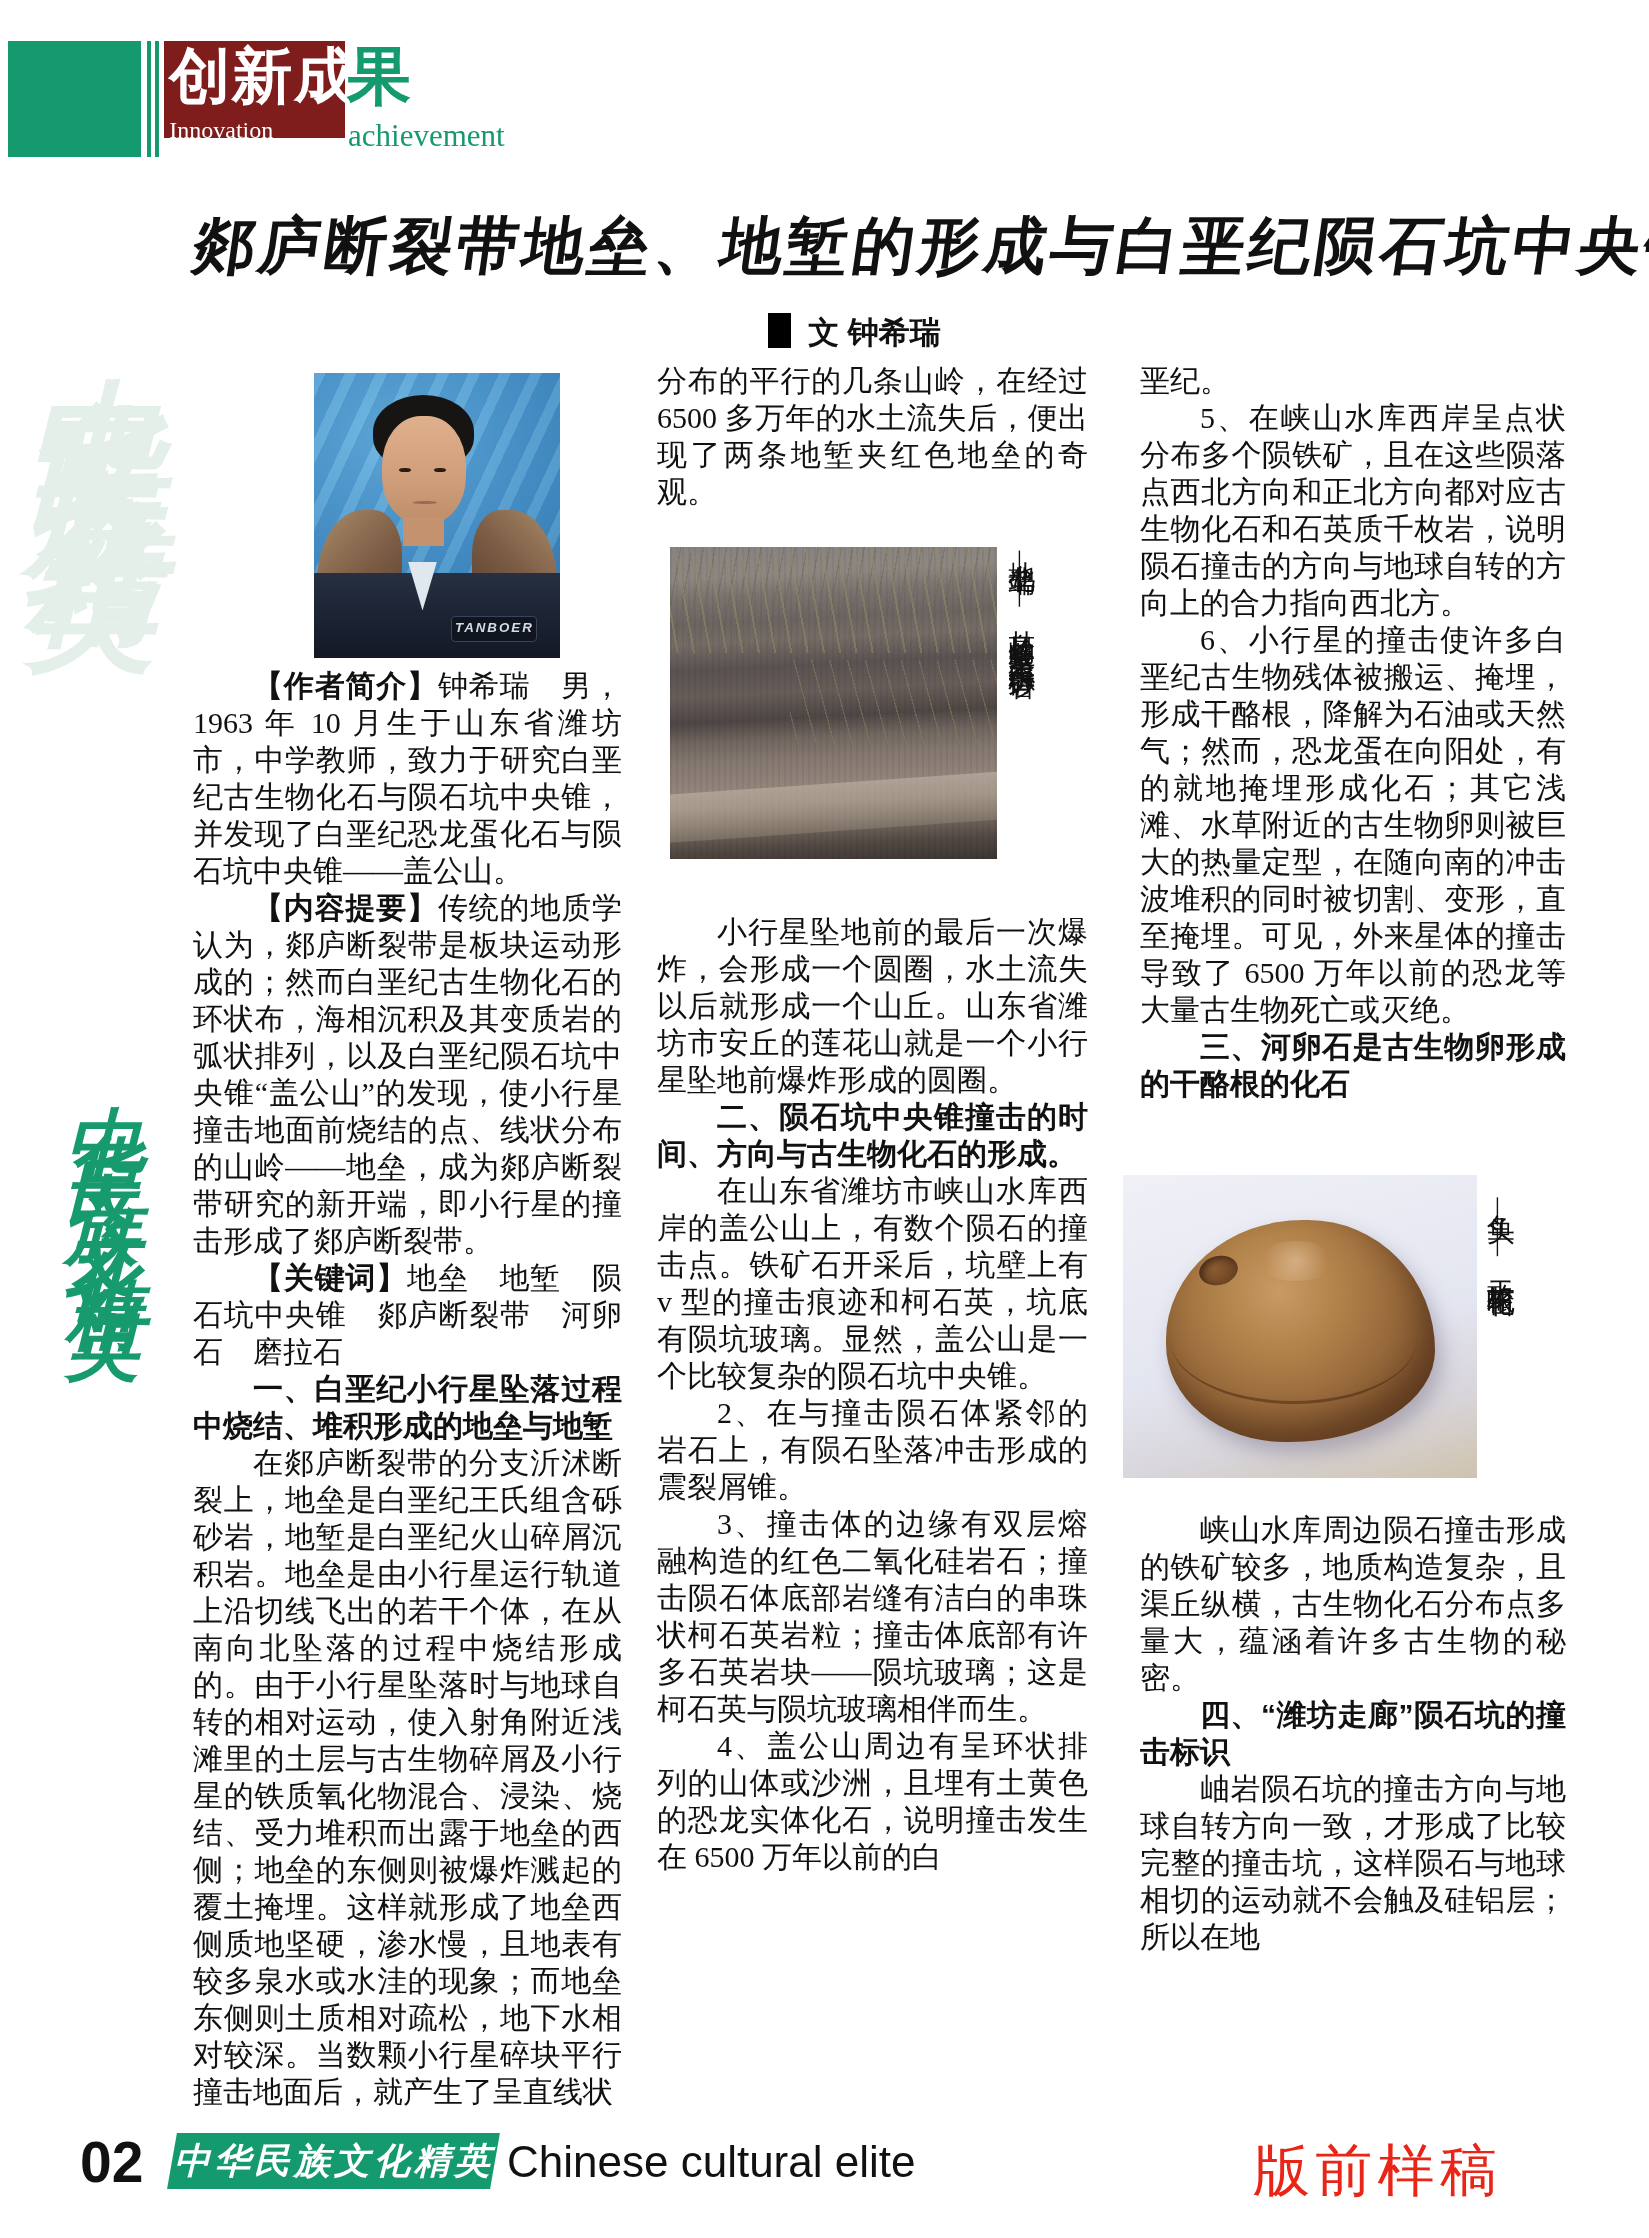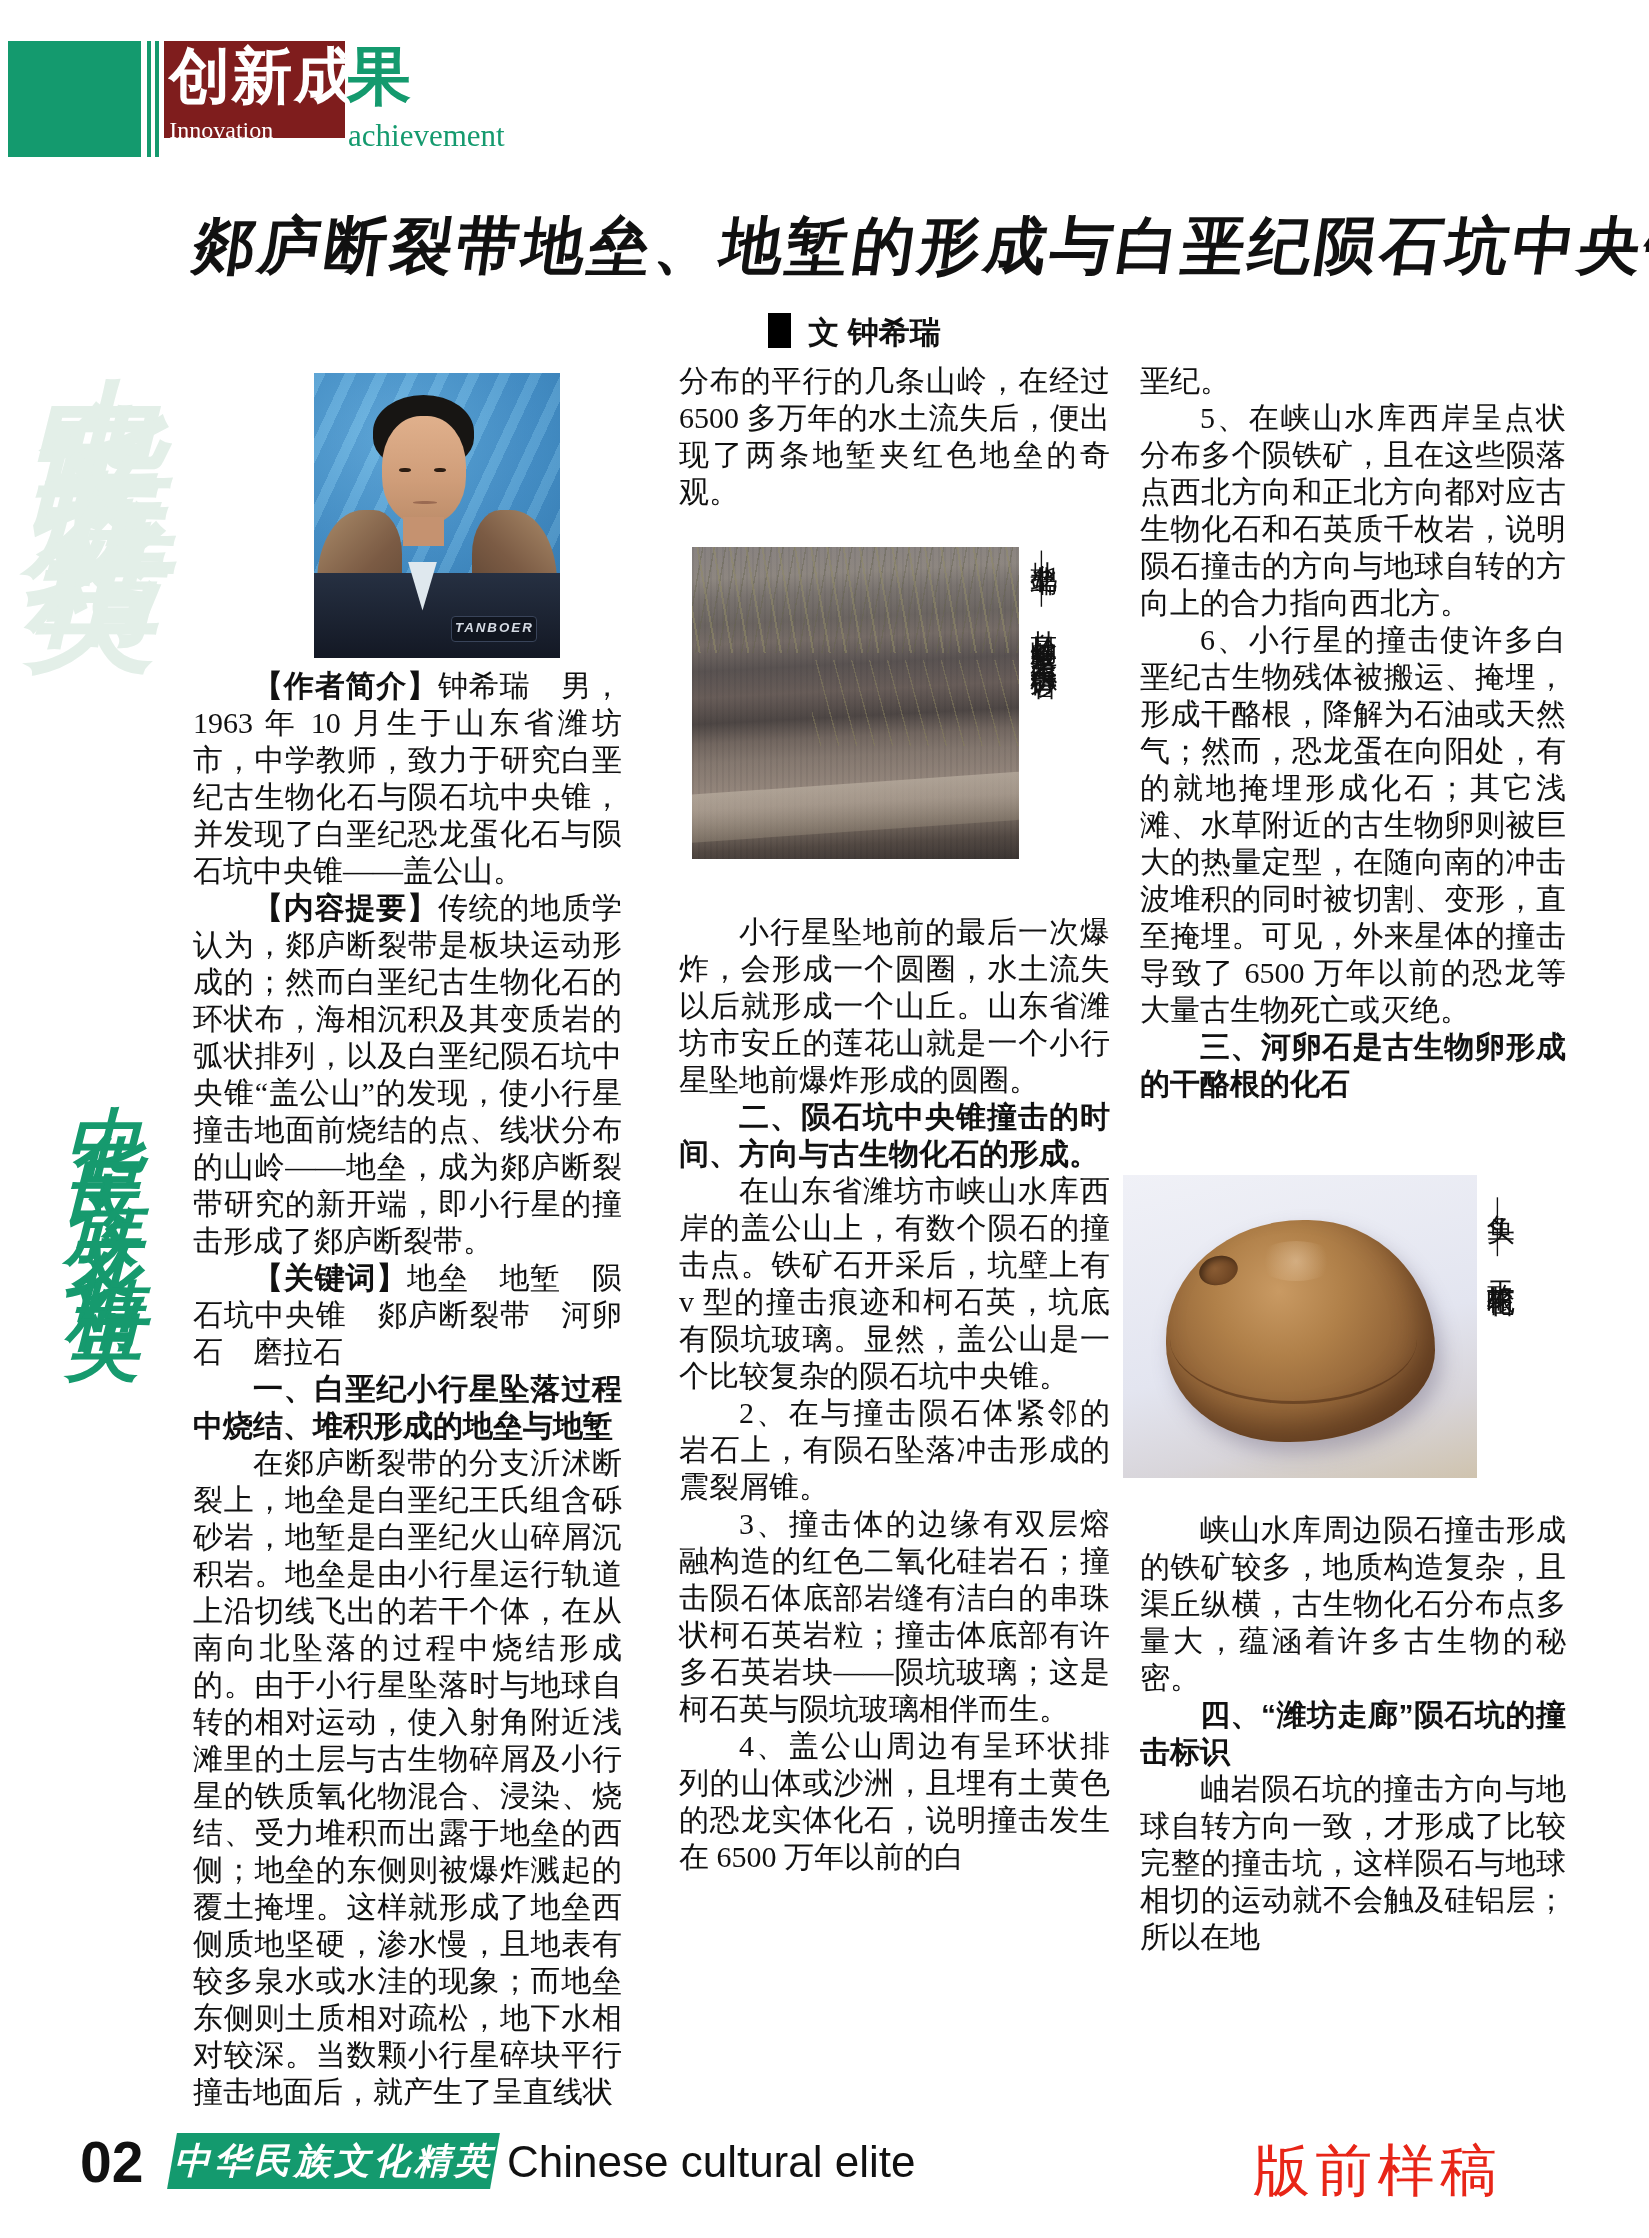--- a/index.html
+++ b/index.html
@@ -29,21 +29,21 @@
   .v-watermark{position:absolute;left:4px;top:271px;writing-mode:vertical-rl;
                font-size:130px;letter-spacing:24px;font-weight:bold;font-style:italic;
                color:#e3efe8;white-space:nowrap;}
   .v-brand{position:absolute;left:53px;top:1045px;writing-mode:vertical-rl;
            font-size:74px;letter-spacing:29px;font-weight:bold;font-style:italic;
            color:#169a6e;white-space:nowrap;}
 
   
   .col{position:absolute;top:362px;font-size:30px;line-height:37px;text-align:justify;text-justify:inter-ideograph;}
   #col1{left:193px;width:429px;}
-  #col2{left:657px;width:431px;margin-left:22px;}
+  #col2{left:657px;width:431px;}
   #col3{left:1140px;width:426px;}
   .col p{margin:0;}
   .ind{text-indent:2em;}
   .lbl{font-family:"Liberation Sans","DejaVu Sans",sans-serif;font-weight:bold;}
   .hd{font-family:"Liberation Sans","DejaVu Sans",sans-serif;font-weight:bold;}
 
   
   .ph{position:relative;overflow:hidden;}
   
   .ph-author{width:206px;height:285px;margin:10.6px 0 9.3px 121px;

